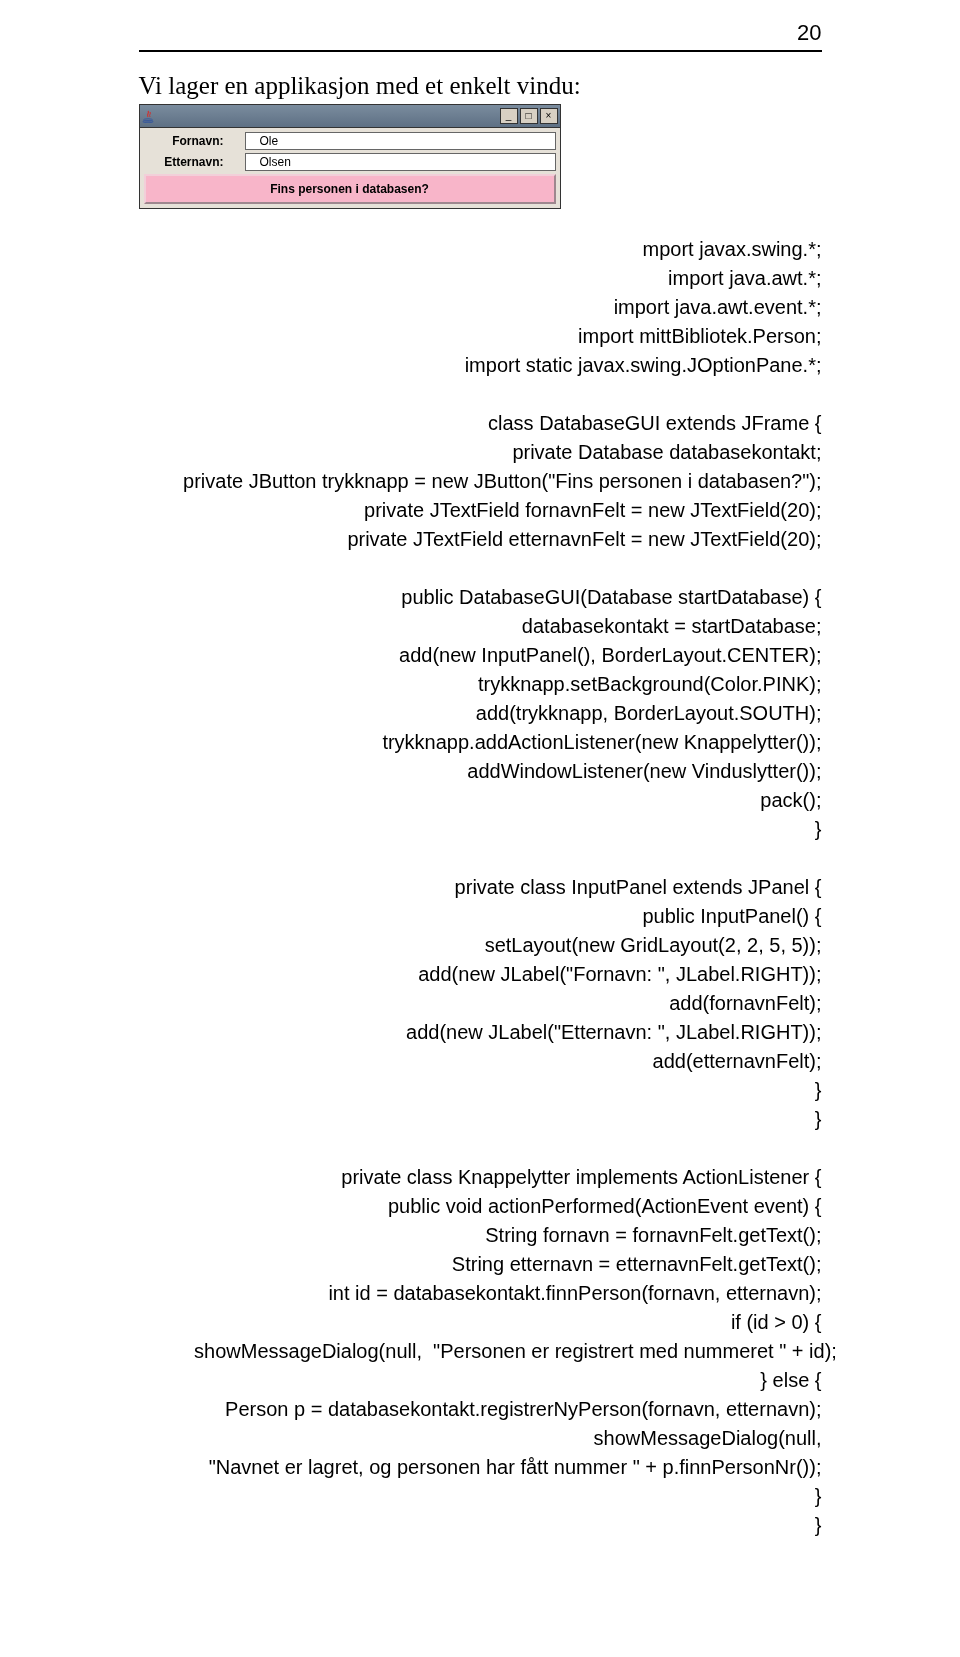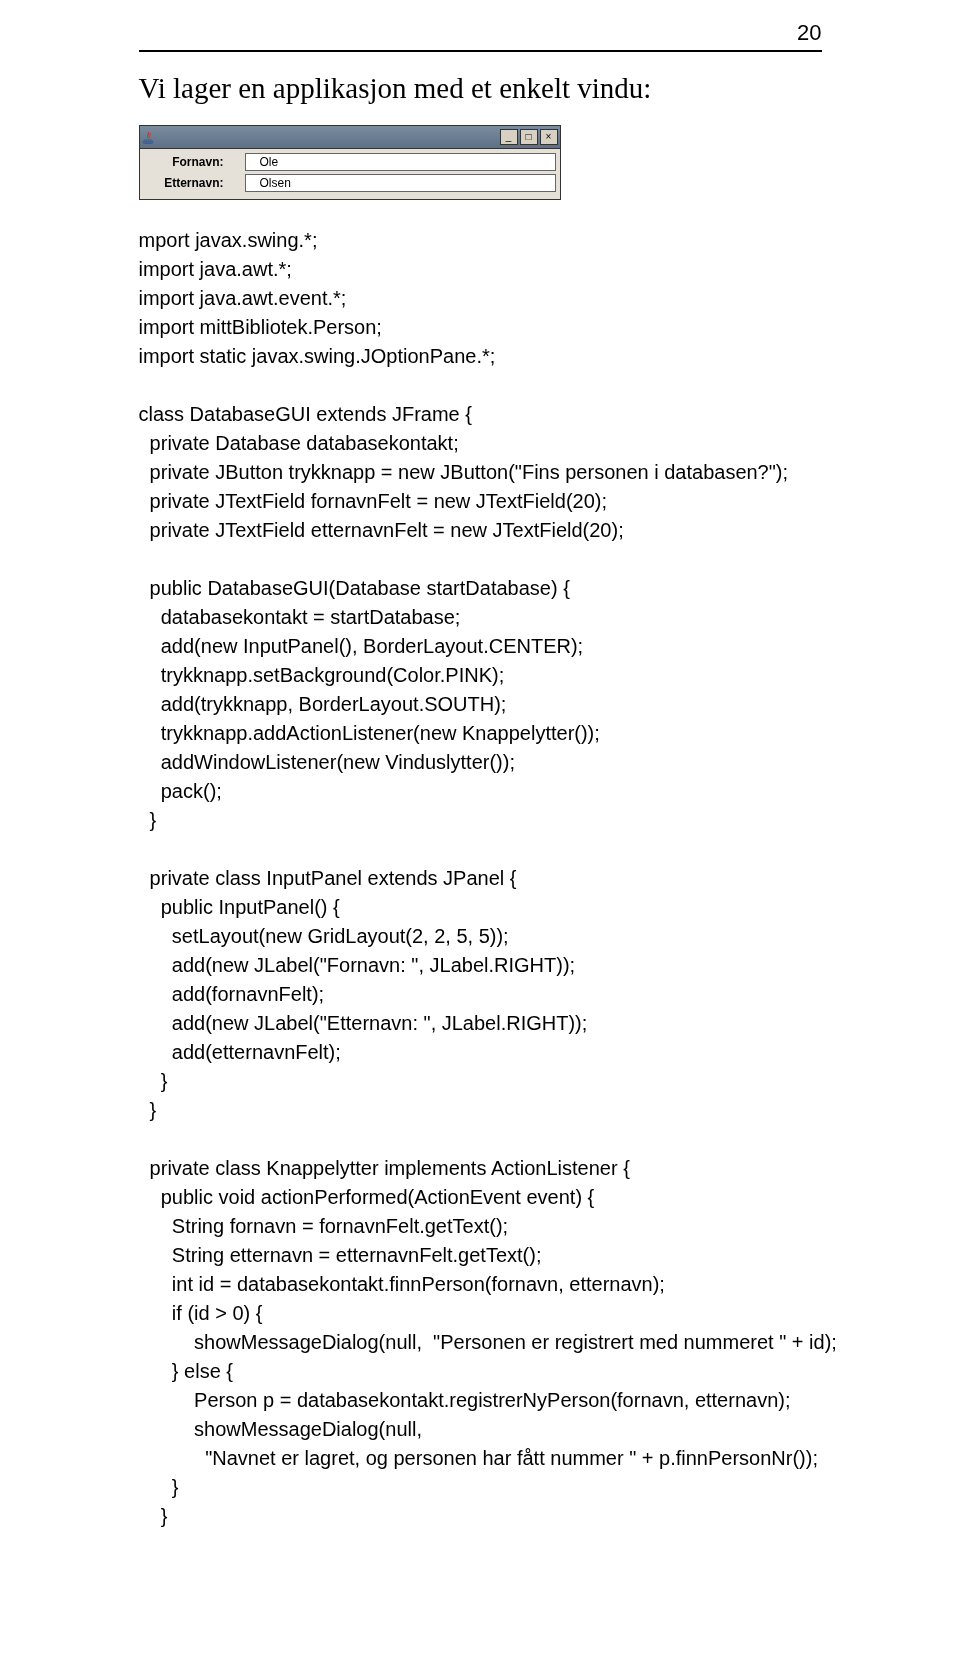--- a/index.html
+++ b/index.html
@@ -21,22 +21,22 @@
     font-size: 22px;
     font-family: Arial, sans-serif;
     margin-bottom: 4px;
   }
   .top-rule {
     border-top: 2px solid #000;
     margin-bottom: 18px;
   }
   .intro {
     font-family: Georgia, 'Times New Roman', serif;
-    font-size: 29px;
-    margin: 20px 0 20px 0;
+    font-size: 25px;
+    margin: 20px 0 4px 0;
   }
   
   .swing-window {
     width: 420px;
     border: 1px solid #333;
     background: #e6e1d8;
     margin-bottom: 26px;
     font-family: Tahoma, Arial, sans-serif;
     font-size: 12px;
     color: #000;
@@ -115,20 +115,21 @@
     font-size: 12px;
     cursor: default;
   }
   
   .code {
     font-family: Arial, Helvetica, sans-serif;
     font-size: 20px;
     line-height: 1.45;
     white-space: pre;
     color: #000;
+    text-align: right;
   }
 </style>
 </head>
 <body>
 
 <div class="page">
 
   <div class="page-number">20</div>
   <div class="top-rule"></div>
 
@@ -154,20 +155,21 @@
     </div>
     <div class="form-area">
       <div class="form-row">
         <div class="form-label">Fornavn:</div>
         <input class="form-input" type="text" value="Ole" style="">
       </div>
       <div class="form-row">
         <div class="form-label">Etternavn:</div>
         <input class="form-input" type="text" value="Olsen" style="">
       </div>
+      <div class="pink-button">Fins personen i databasen?</div>
     </div>
   </div>
 
   <div class="code">mport javax.swing.*;
 import java.awt.*;
 import java.awt.event.*;
 import mittBibliotek.Person;
 import static javax.swing.JOptionPane.*;
 
 class DatabaseGUI extends JFrame {

